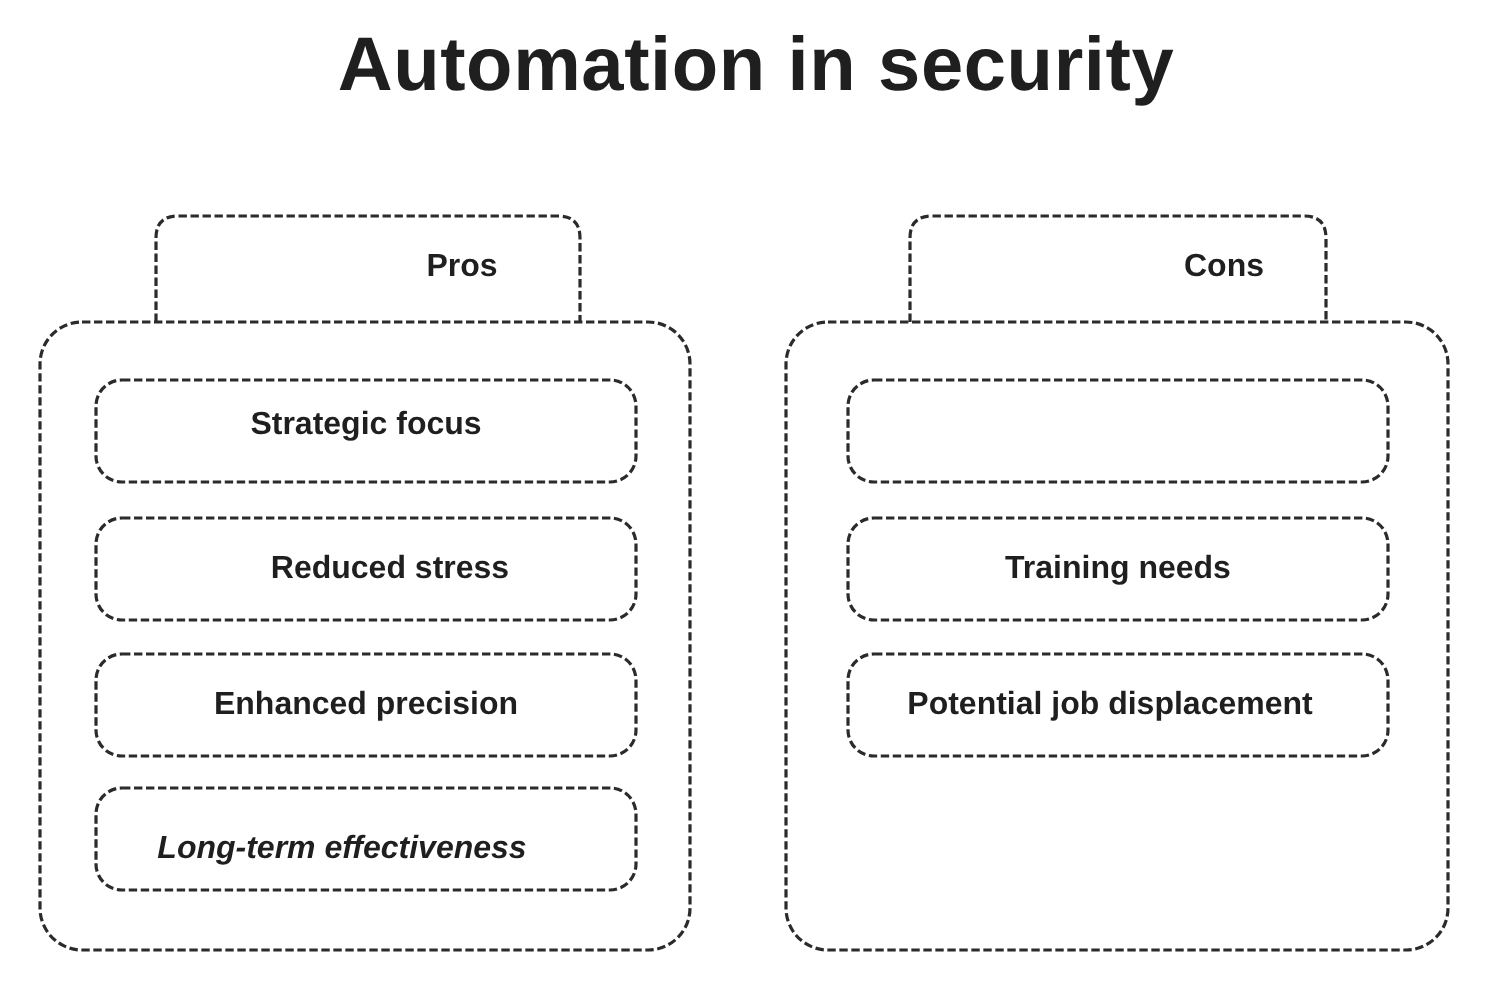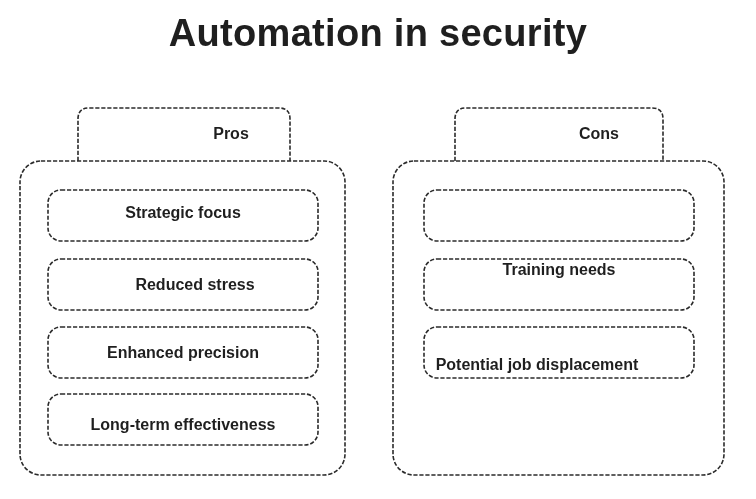--- a/index.html
+++ b/index.html
@@ -39,30 +39,30 @@
     align-items: center;
     justify-content: center;
     font-size: 16px;
     font-weight: 700;
     color: #1f1f1f;
     text-align: center;
     white-space: nowrap;
   }
   
   .tab-pros  { left: 78px;  top: 108px; width: 212px; height: 52px; margin-left: 47px; }
-  .tab-cons  { left: 455px; top: 108px; width: 232px; height: 52px; padding-left: 28px; }
+  .tab-cons  { left: 468px; top: 108px; width: 232px; height: 52px; padding-left: 28px; }
   
   .pros-0 { left: 48px;  top: 190px; width: 270px; height: 45px; }
   .pros-1 { left: 48px;  top: 259px; width: 294px; height: 51px; }
   .pros-2 { left: 48px;  top: 327px; width: 270px; height: 51px; }
-  .pros-3 { left: 48px;  top: 394px; width: 270px; height: 61px; }
+  .pros-3 { left: 36px;  top: 394px; width: 270px; height: 61px; font-style: italic; }
   
   .cons-0 { left: 424px; top: 190px; width: 270px; height: 51px; }
-  .cons-1 { left: 424px; top: 244px; width: 270px; height: 51px; }
-  .cons-2 { left: 402px; top: 327px; width: 270px; height: 51px; margin-top: 12px; }
+  .cons-1 { left: 424px; top: 259px; width: 270px; height: 51px; }
+  .cons-2 { left: 420px; top: 327px; width: 270px; height: 51px; }
 </style>
 </head>
 <body>
 
 <div class="canvas">
 
   <svg class="outlines" viewBox="0 0 756 499" xmlns="http://www.w3.org/2000/svg">
 
     <g fill="#ffffff" stroke="#2b2b2b" stroke-width="1.6" stroke-dasharray="4.2 1.8">
       <rect x="20" y="161" width="325" height="314" rx="21"></rect>

